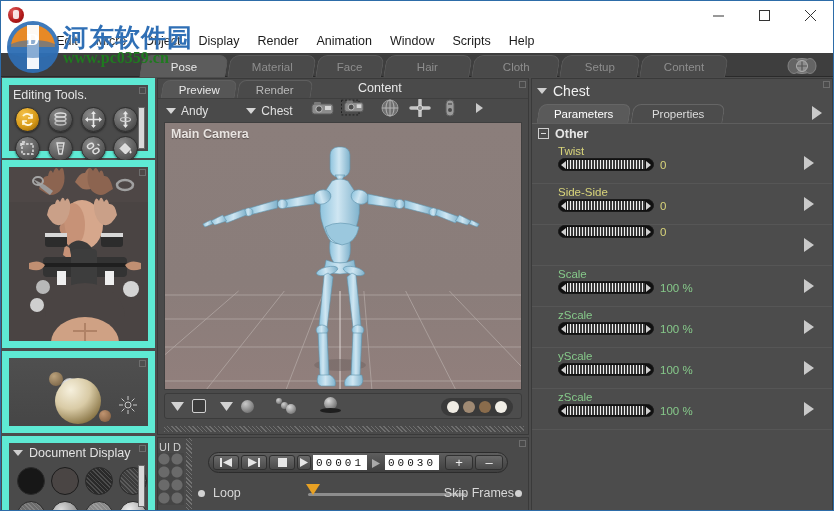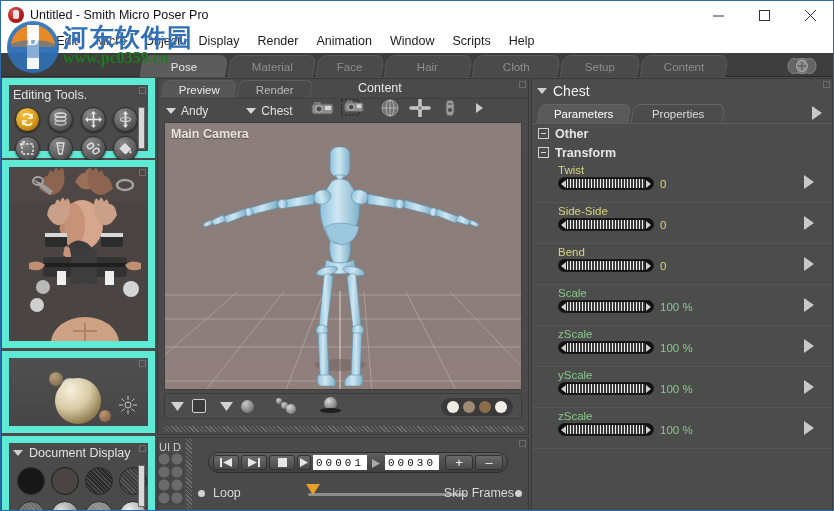--- a/index.html
+++ b/index.html
@@ -348,21 +348,20 @@
     font-family: "Liberation Serif", serif; pointer-events: none;
   }
 </style>
 </head>
 <body>
 
 <div id="app">
 
   <div class="titlebar">
     <div class="app-logo"></div>
-    <div class="title-text">Untitled - Smith Micro Poser Pro</div>
     <div class="win-btns">
       <div class="win-btn">
         <svg width="11" height="11" viewBox="0 0 11 11">
             <line x1="0" y1="6" x2="11" y2="6" stroke="#333" stroke-width="1"></line>
           </svg>
       </div>
       <div class="win-btn">
         <svg width="11" height="11" viewBox="0 0 11 11">
             <rect x="0.5" y="0.5" width="10" height="10" fill="none" stroke="#333" stroke-width="1"></rect>
           </svg>
@@ -825,24 +824,20 @@
       <div class="rp-arrow">
           <div class="arrow-r"></div>
         </div>
     </div>
 
     <div class="rp-body">
       <div class="group-row">
         <span class="boxminus"></span>
         <span>Other</span>
       </div>
-      <div class="group-row">
-        <span class="boxminus"></span>
-        <span>Transform</span>
-      </div>
 
       <div class="param">
         <div class="param-label" style="color:#d8d47a">Twist</div>
         <div class="dialrow">
           <div class="dial">
               <span class="lcap"></span>
               <span class="ridge"></span>
               <span class="rcap"></span>
             </div>
           <span class="param-val" style="color:#d8d47a">0</span>
@@ -861,21 +856,20 @@
               <span class="rcap"></span>
             </div>
           <span class="param-val" style="color:#d8d47a">0</span>
         </div>
         <div class="param-arrow">
             <div class="arrow-r"></div>
           </div>
       </div>
 
       <div class="param">
-        <div class="param-label" style="color:#d8d47a">Bend</div>
         <div class="dialrow">
           <div class="dial">
               <span class="lcap"></span>
               <span class="ridge"></span>
               <span class="rcap"></span>
             </div>
           <span class="param-val" style="color:#d8d47a">0</span>
         </div>
         <div class="param-arrow">
             <div class="arrow-r"></div>

